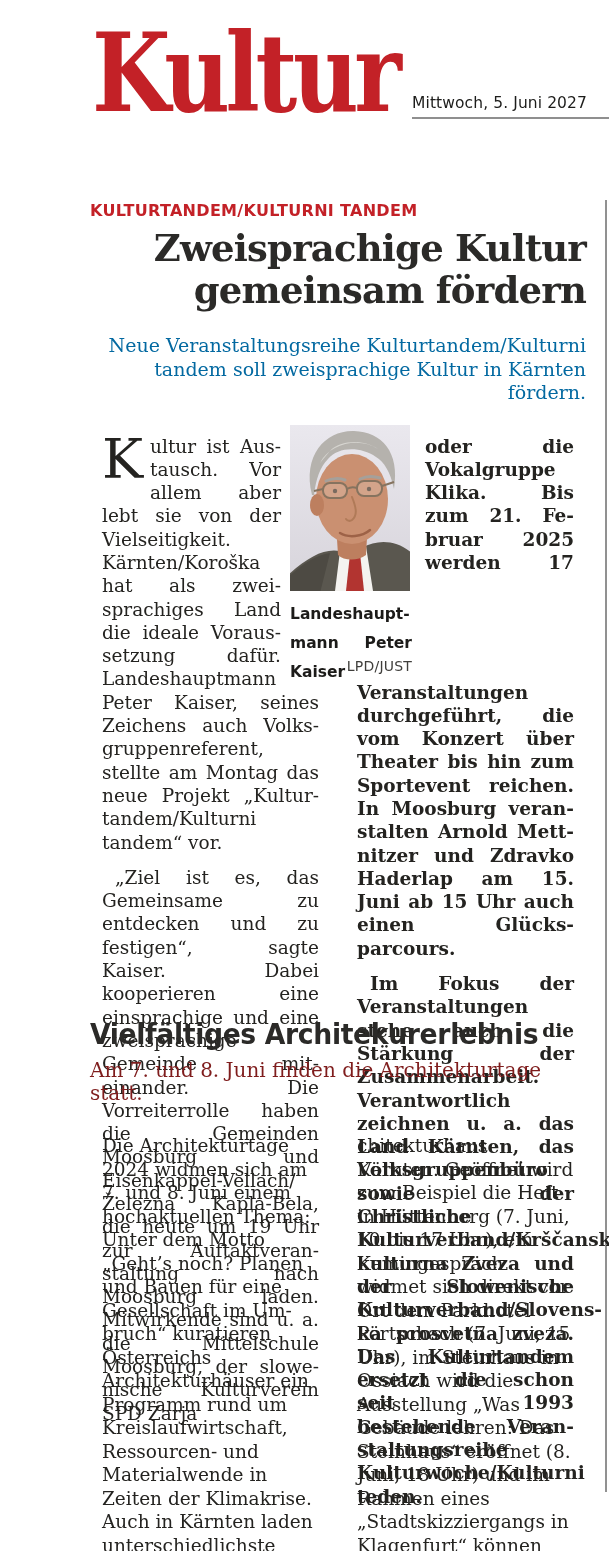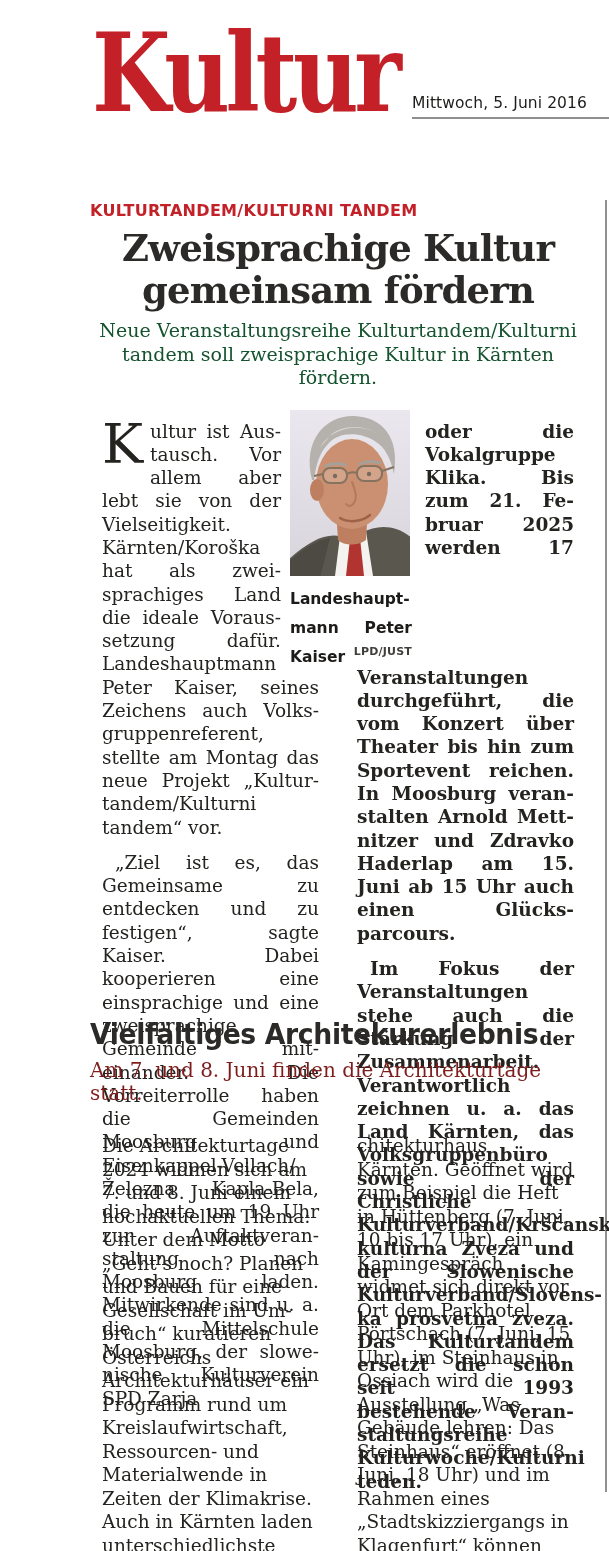--- a/index.html
+++ b/index.html
@@ -26,27 +26,27 @@
   .kicker{
     font-family:"DejaVu Sans", sans-serif; font-weight:bold; font-size:16px;
     color:#c32127; letter-spacing:0.3px;
   }
   p{margin:12px;}
 
   
   .article1{position:absolute; left:90px; top:201px; width:496px;}
   .article1 .kicker{text-align:left;}
   .headline1{
-    margin-top:7px; text-align:center;
+    margin-top:7px; text-align:right;
     font-family:"DejaVu Serif", serif; font-weight:bold;
     font-size:37px; line-height:42px; letter-spacing:-0.8px; color:#2b2a28;
   }
   .subhead1{
-    margin-top:8px; text-align:center;
-    font-size:19px; line-height:23.5px; color:#14532d;
+    margin-top:23px; text-align:right;
+    font-size:19px; line-height:23.5px; color:#0369a1;
   }
   .a1body{
     position:relative; margin-top:18px;
     font-size:18.5px; line-height:23.3px; text-align:justify; color:#242320;
   }
   .a1col1{position:absolute; left:0; top:0; width:241px;}
   .a1col2{position:absolute; left:255px; top:0; width:241px;font-weight:bold;}
   .sp1{float:right; width:50px; height:252px;}
   .sp2{float:left; width:80px; height:258px;}
   .dc::first-letter{
@@ -58,21 +58,21 @@
   
   .photo-fig{position:absolute; left:200px; top:2px; width:120px;}
   .photo-box{width:120px; height:166px; overflow:hidden;}
   .caption{
     position:relative; margin-top:9px; width:122px;
     font-family:"DejaVu Sans", sans-serif; font-weight:bold;
     font-size:15.5px; line-height:29px; text-align:justify; color:#1c1b19;
   }
   .credit{
     position:absolute; right:0; bottom:6px;
-    font-weight:bold; font-size:11px; letter-spacing:0.2px; color:#3f3e3b;
+    font-weight:normal; font-size:14px; letter-spacing:0.2px; color:#3f3e3b;
   }
 
   
   .article2{position:absolute; left:90px; top:1011px; width:497px;}
   .headline2{
     margin-top:6px;
     font-family:"DejaVu Sans", sans-serif; font-weight:bold;
     font-size:29px; line-height:34px; letter-spacing:-0.4px; color:#2b2a28;
     transform:scaleX(0.92); transform-origin:left top; white-space:nowrap;
   }
@@ -82,21 +82,21 @@
     font-size:18.5px; line-height:23.5px; text-align:left; color:#242320;
   }
   .a2col{width:241px; flex:0 0 241px;}
 </style>
 </head>
 <body>
 
 <div class="page">
 
   <div class="logo">Kultur</div>
-  <div class="edition-date">Mittwoch, 5. Juni 2016</div>
+  <div class="edition-date">Mittwoch, 5. Juni 2027</div>
   <div class="date-rule"></div>
   <div class="page-rule"></div>
 
   <section class="article1">
     <div class="kicker">KULTURTANDEM/KULTURNI TANDEM</div>
     <h1 class="headline1" style="margin:7px 0 0 0;">Zweisprachige Kultur gemeinsam fördern</h1>
     <div class="subhead1">Neue Veranstaltungsreihe Kulturtandem/Kulturni tandem soll zweisprachige Kultur in Kärnten fördern.</div>
 
     <div class="a1body">
       <div class="a1col1">

